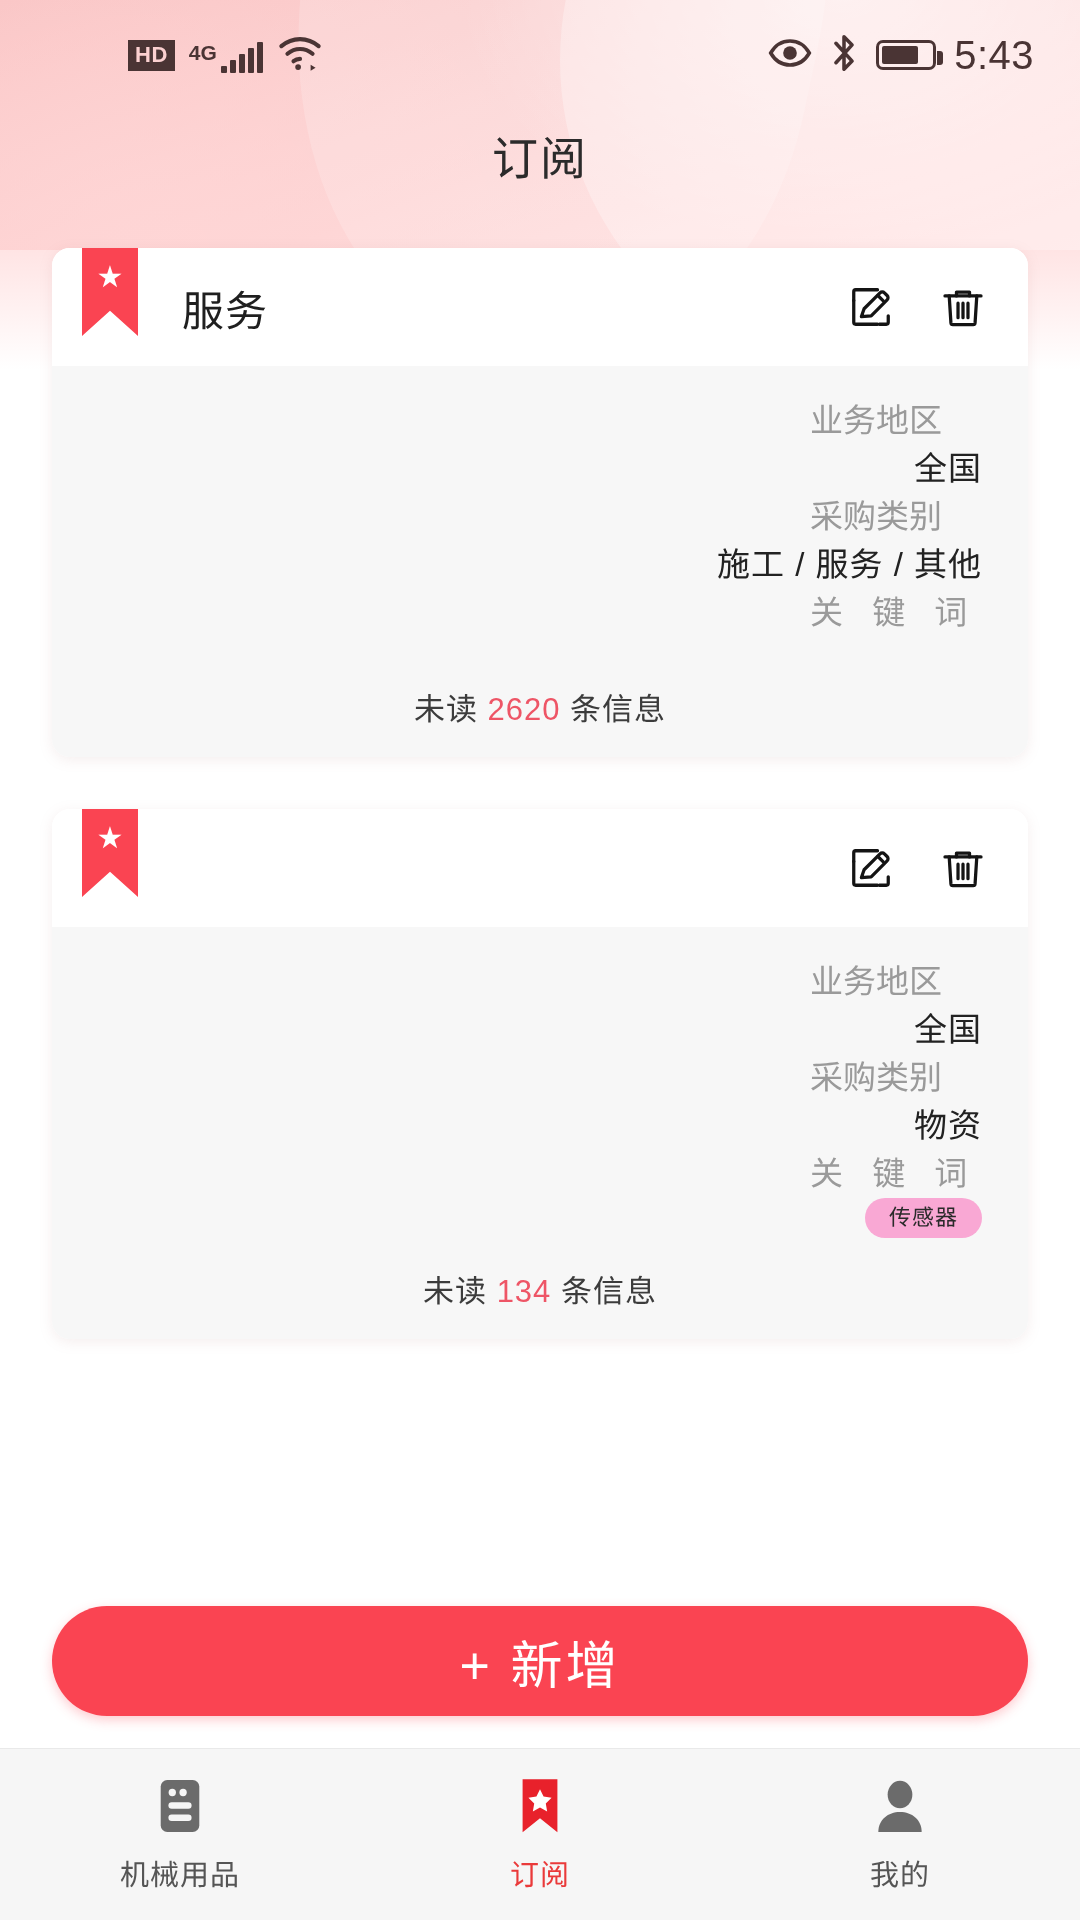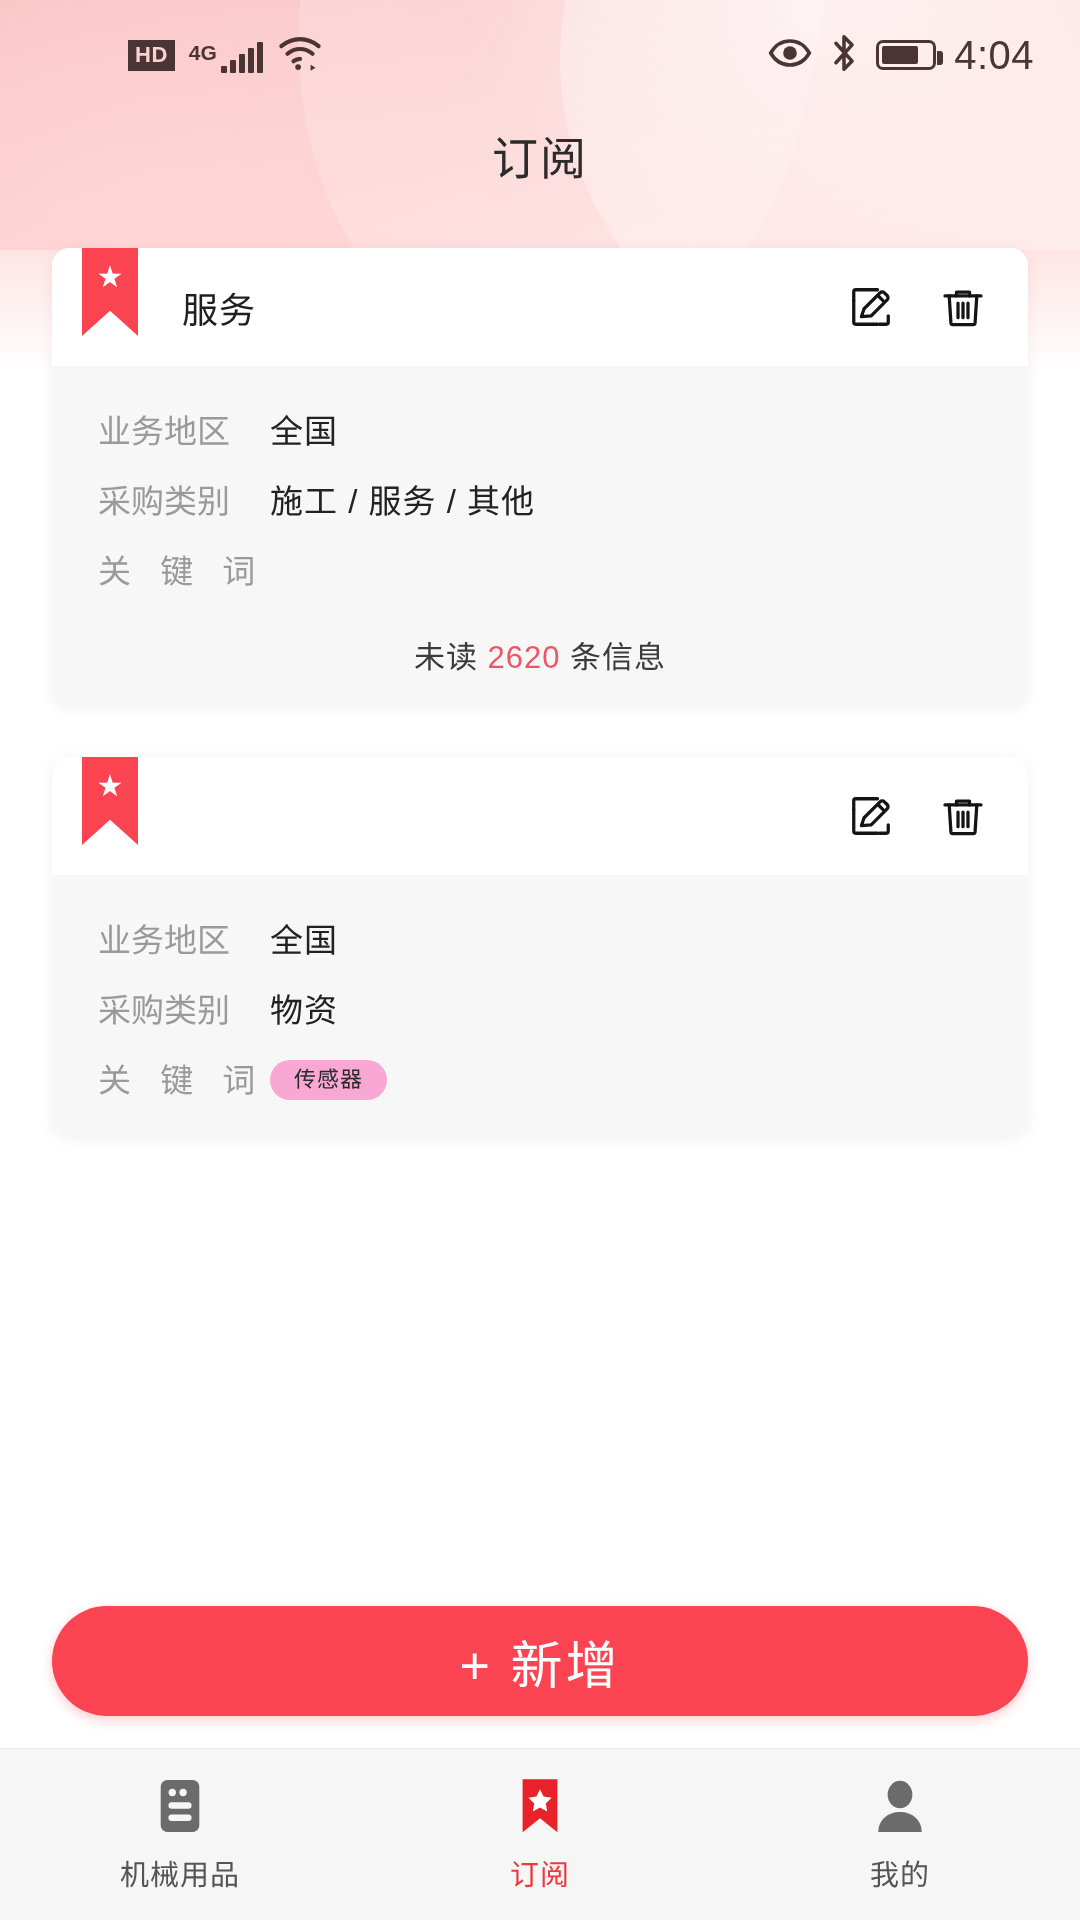--- a/index.html
+++ b/index.html
@@ -99,33 +99,33 @@
     display:flex; align-items:center;
   }
   .ribbon {
     position:absolute; left:30px; top:-2px;
     width:56px; height:90px; background:#fa4452;
     clip-path:polygon(0 0, 100% 0, 100% 100%, 50% 72%, 0 100%);
     display:flex; justify-content:center; padding-top:16px;
   }
   .ribbon .star { color:#ffffff; font-size:30px; line-height:1; }
   .card-title {
-    margin-left:130px; font-size:36px; color:#1f1f1f; letter-spacing:1px;
+    margin-left:130px; font-size:42px; color:#1f1f1f; letter-spacing:1px;
   }
   .card-actions {
     position:absolute; right:42px; top:50%; transform:translateY(-50%);
     display:flex; align-items:center; gap:46px;
   }
   .icon-btn { width:46px; height:46px; display:block; }
   .icon-btn svg { width:46px; height:46px; display:block; }
 
   .card-body { background:#f7f7f7; padding:28px 0 22px; }
   .row {
-    display:flex; align-items:center;
-    padding:0 46px; min-height:70px;
+    display:flex; align-items:flex-end;
+    padding:0 46px; min-height:70px;flex-direction:column;
   }
   .row-label {
     font-size:33px; color:#9a9a9a; width:172px; flex:none;
   }
   .row-label.spaced { letter-spacing:10px; }
   .row-value { font-size:33px; color:#222222; letter-spacing:1px; }
   .tag {
     display:inline-block; background:#f9a8d4; color:#2a2a2a;
     font-size:22px; border-radius:30px; padding:9px 24px; line-height:1;
   }
@@ -199,21 +199,21 @@
       </svg>
     </span>
     <span>
       <svg width="28" height="42" viewBox="0 0 16 26" fill="none" stroke="#4a3434" stroke-width="2.2" stroke-linejoin="round" stroke-linecap="round">
         <path d="M3 7l10 11-5 5V3l5 5L3 19"></path>
       </svg>
     </span>
     <span class="batt">
         <span></span>
       </span>
-    <span class="time">4:04</span>
+    <span class="time">5:43</span>
   </div>
 </div>
 
 <div class="page-title">订阅</div>
 
 <div class="cards">
 
   <div class="card">
     <div class="card-head">
       <span class="ribbon">
@@ -294,20 +294,25 @@
       <div class="row">
         <span class="row-label">采购类别</span>
         <span class="row-value">物资</span>
       </div>
       <div class="row">
         <span class="row-label spaced">关 键 词</span>
         <span class="row-value">
           <span class="tag">传感器</span>
         </span>
       </div>
+      <div class="unread">
+        <span>未读</span>
+        <span class="num">134</span>
+        <span>条信息</span>
+      </div>
     </div>
   </div>
 
 </div>
 
 <button class="add-btn">+ 新增</button>
 
 <div class="bottom-nav">
 
   <div class="nav-item">

